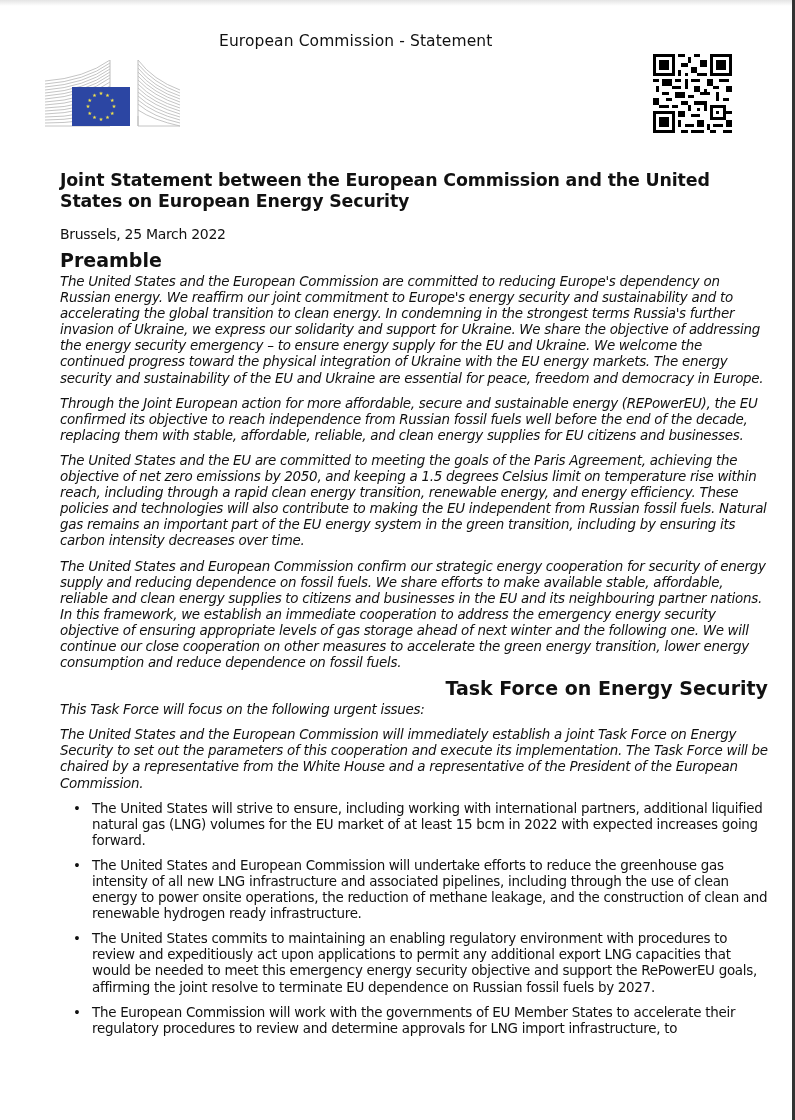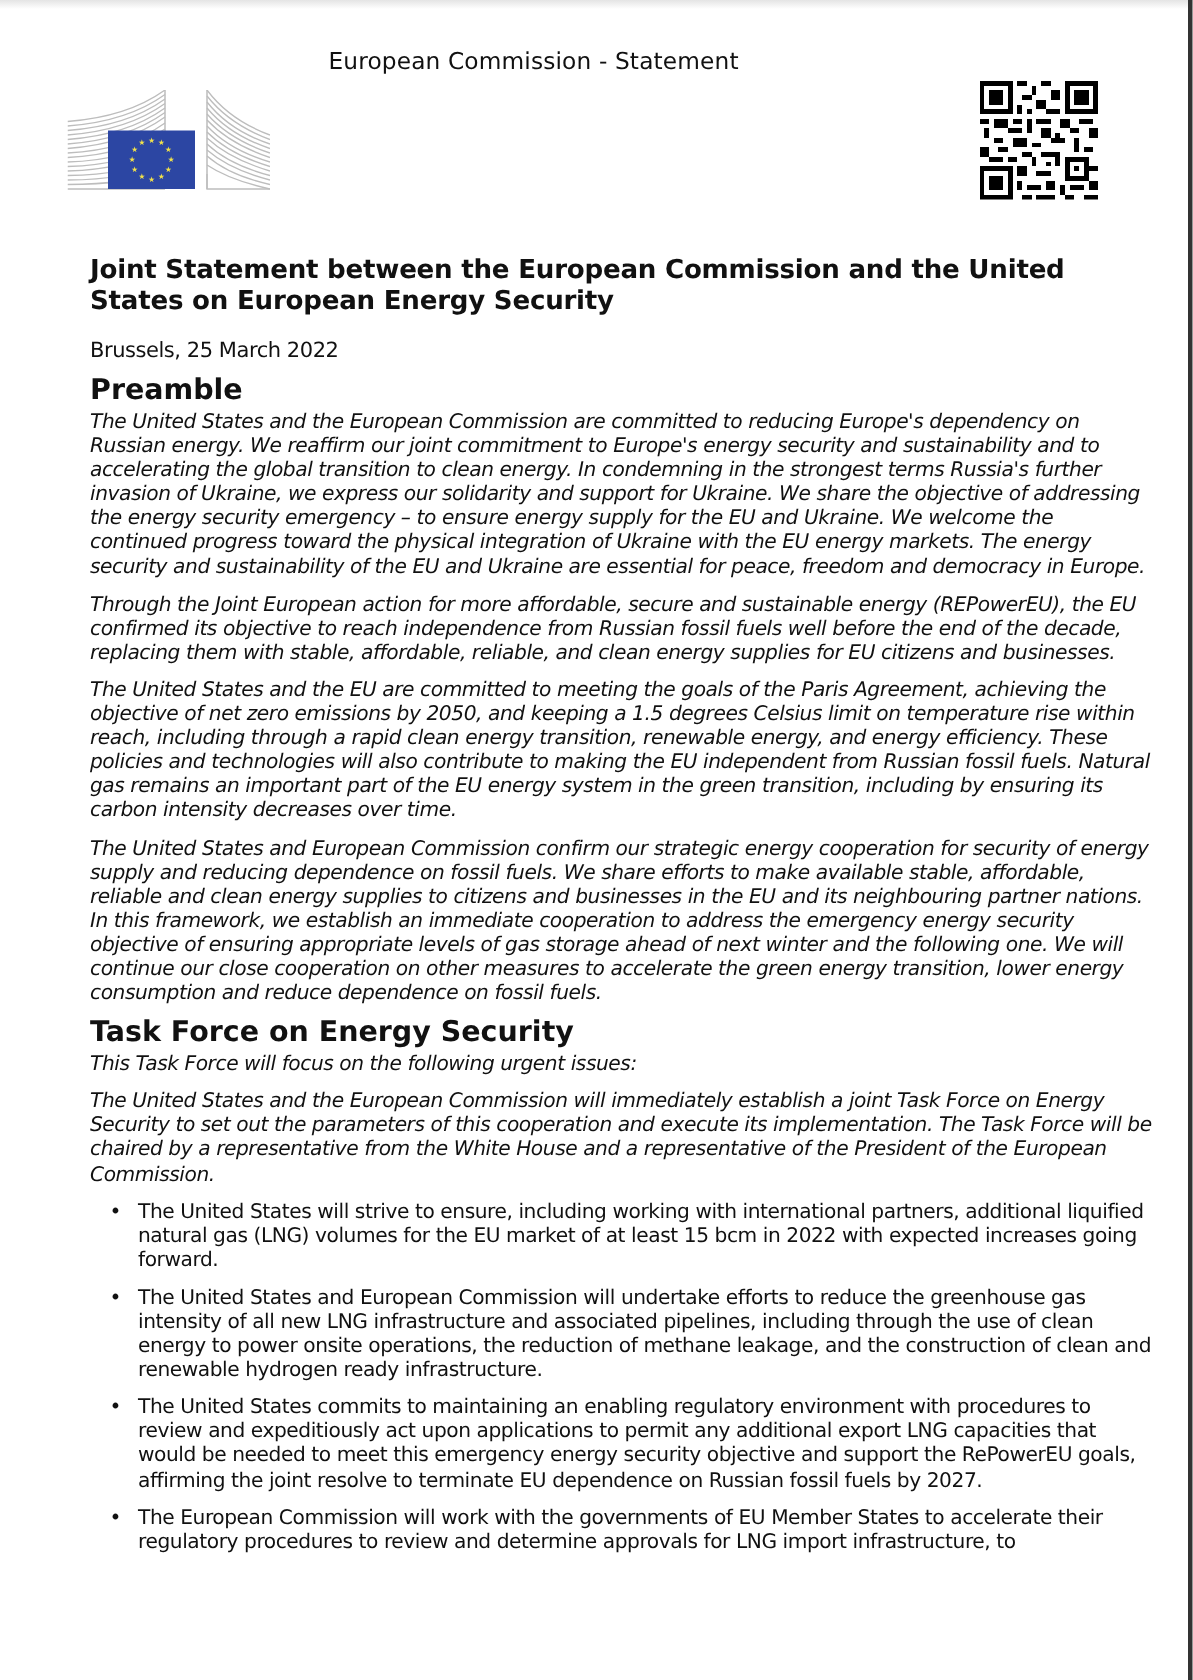--- a/index.html
+++ b/index.html
@@ -155,21 +155,21 @@
 <div class="content">
   <h1>Joint Statement between the European Commission and the United States on European Energy Security</h1>
   <div class="date">Brussels, 25 March 2022</div>
 
   <h2>Preamble</h2>
   <p>The United States and the European Commission are committed to reducing Europe's dependency on Russian energy. We reaffirm our joint commitment to Europe's energy security and sustainability and to accelerating the global transition to clean energy. In condemning in the strongest terms Russia's further invasion of Ukraine, we express our solidarity and support for Ukraine. We share the objective of addressing the energy security emergency – to ensure energy supply for the EU and Ukraine. We welcome the continued progress toward the physical integration of Ukraine with the EU energy markets. The energy security and sustainability of the EU and Ukraine are essential for peace, freedom and democracy in Europe.</p>
   <p>Through the Joint European action for more affordable, secure and sustainable energy (REPowerEU), the EU confirmed its objective to reach independence from Russian fossil fuels well before the end of the decade, replacing them with stable, affordable, reliable, and clean energy supplies for EU citizens and businesses.</p>
   <p>The United States and the EU are committed to meeting the goals of the Paris Agreement, achieving the objective of net zero emissions by 2050, and keeping a 1.5 degrees Celsius limit on temperature rise within reach, including through a rapid clean energy transition, renewable energy, and energy efficiency. These policies and technologies will also contribute to making the EU independent from Russian fossil fuels. Natural gas remains an important part of the EU energy system in the green transition, including by ensuring its carbon intensity decreases over time.</p>
   <p>The United States and European Commission confirm our strategic energy cooperation for security of energy supply and reducing dependence on fossil fuels. We share efforts to make available stable, affordable, reliable and clean energy supplies to citizens and businesses in the EU and its neighbouring partner nations. In this framework, we establish an immediate cooperation to address the emergency energy security objective of ensuring appropriate levels of gas storage ahead of next winter and the following one. We will continue our close cooperation on other measures to accelerate the green energy transition, lower energy consumption and reduce dependence on fossil fuels.</p>
 
-  <h2 style="margin-top:2px;">Task Force on Energy Security</h2>
+  <h2 style="margin-top:2px;text-align:right;">Task Force on Energy Security</h2>
   <p>This Task Force will focus on the following urgent issues:</p>
   <p>The United States and the European Commission will immediately establish a joint Task Force on Energy Security to set out the parameters of this cooperation and execute its implementation. The Task Force will be chaired by a representative from the White House and a representative of the President of the European Commission.</p>
 
   <ul>
     <li>
       <span class="bullet">•</span>
       <span>The United States will strive to ensure, including working with international partners, additional liquified natural gas (LNG) volumes for the EU market of at least 15 bcm in 2022 with expected increases going forward.</span>
     </li>
     <li>
       <span class="bullet">•</span>

